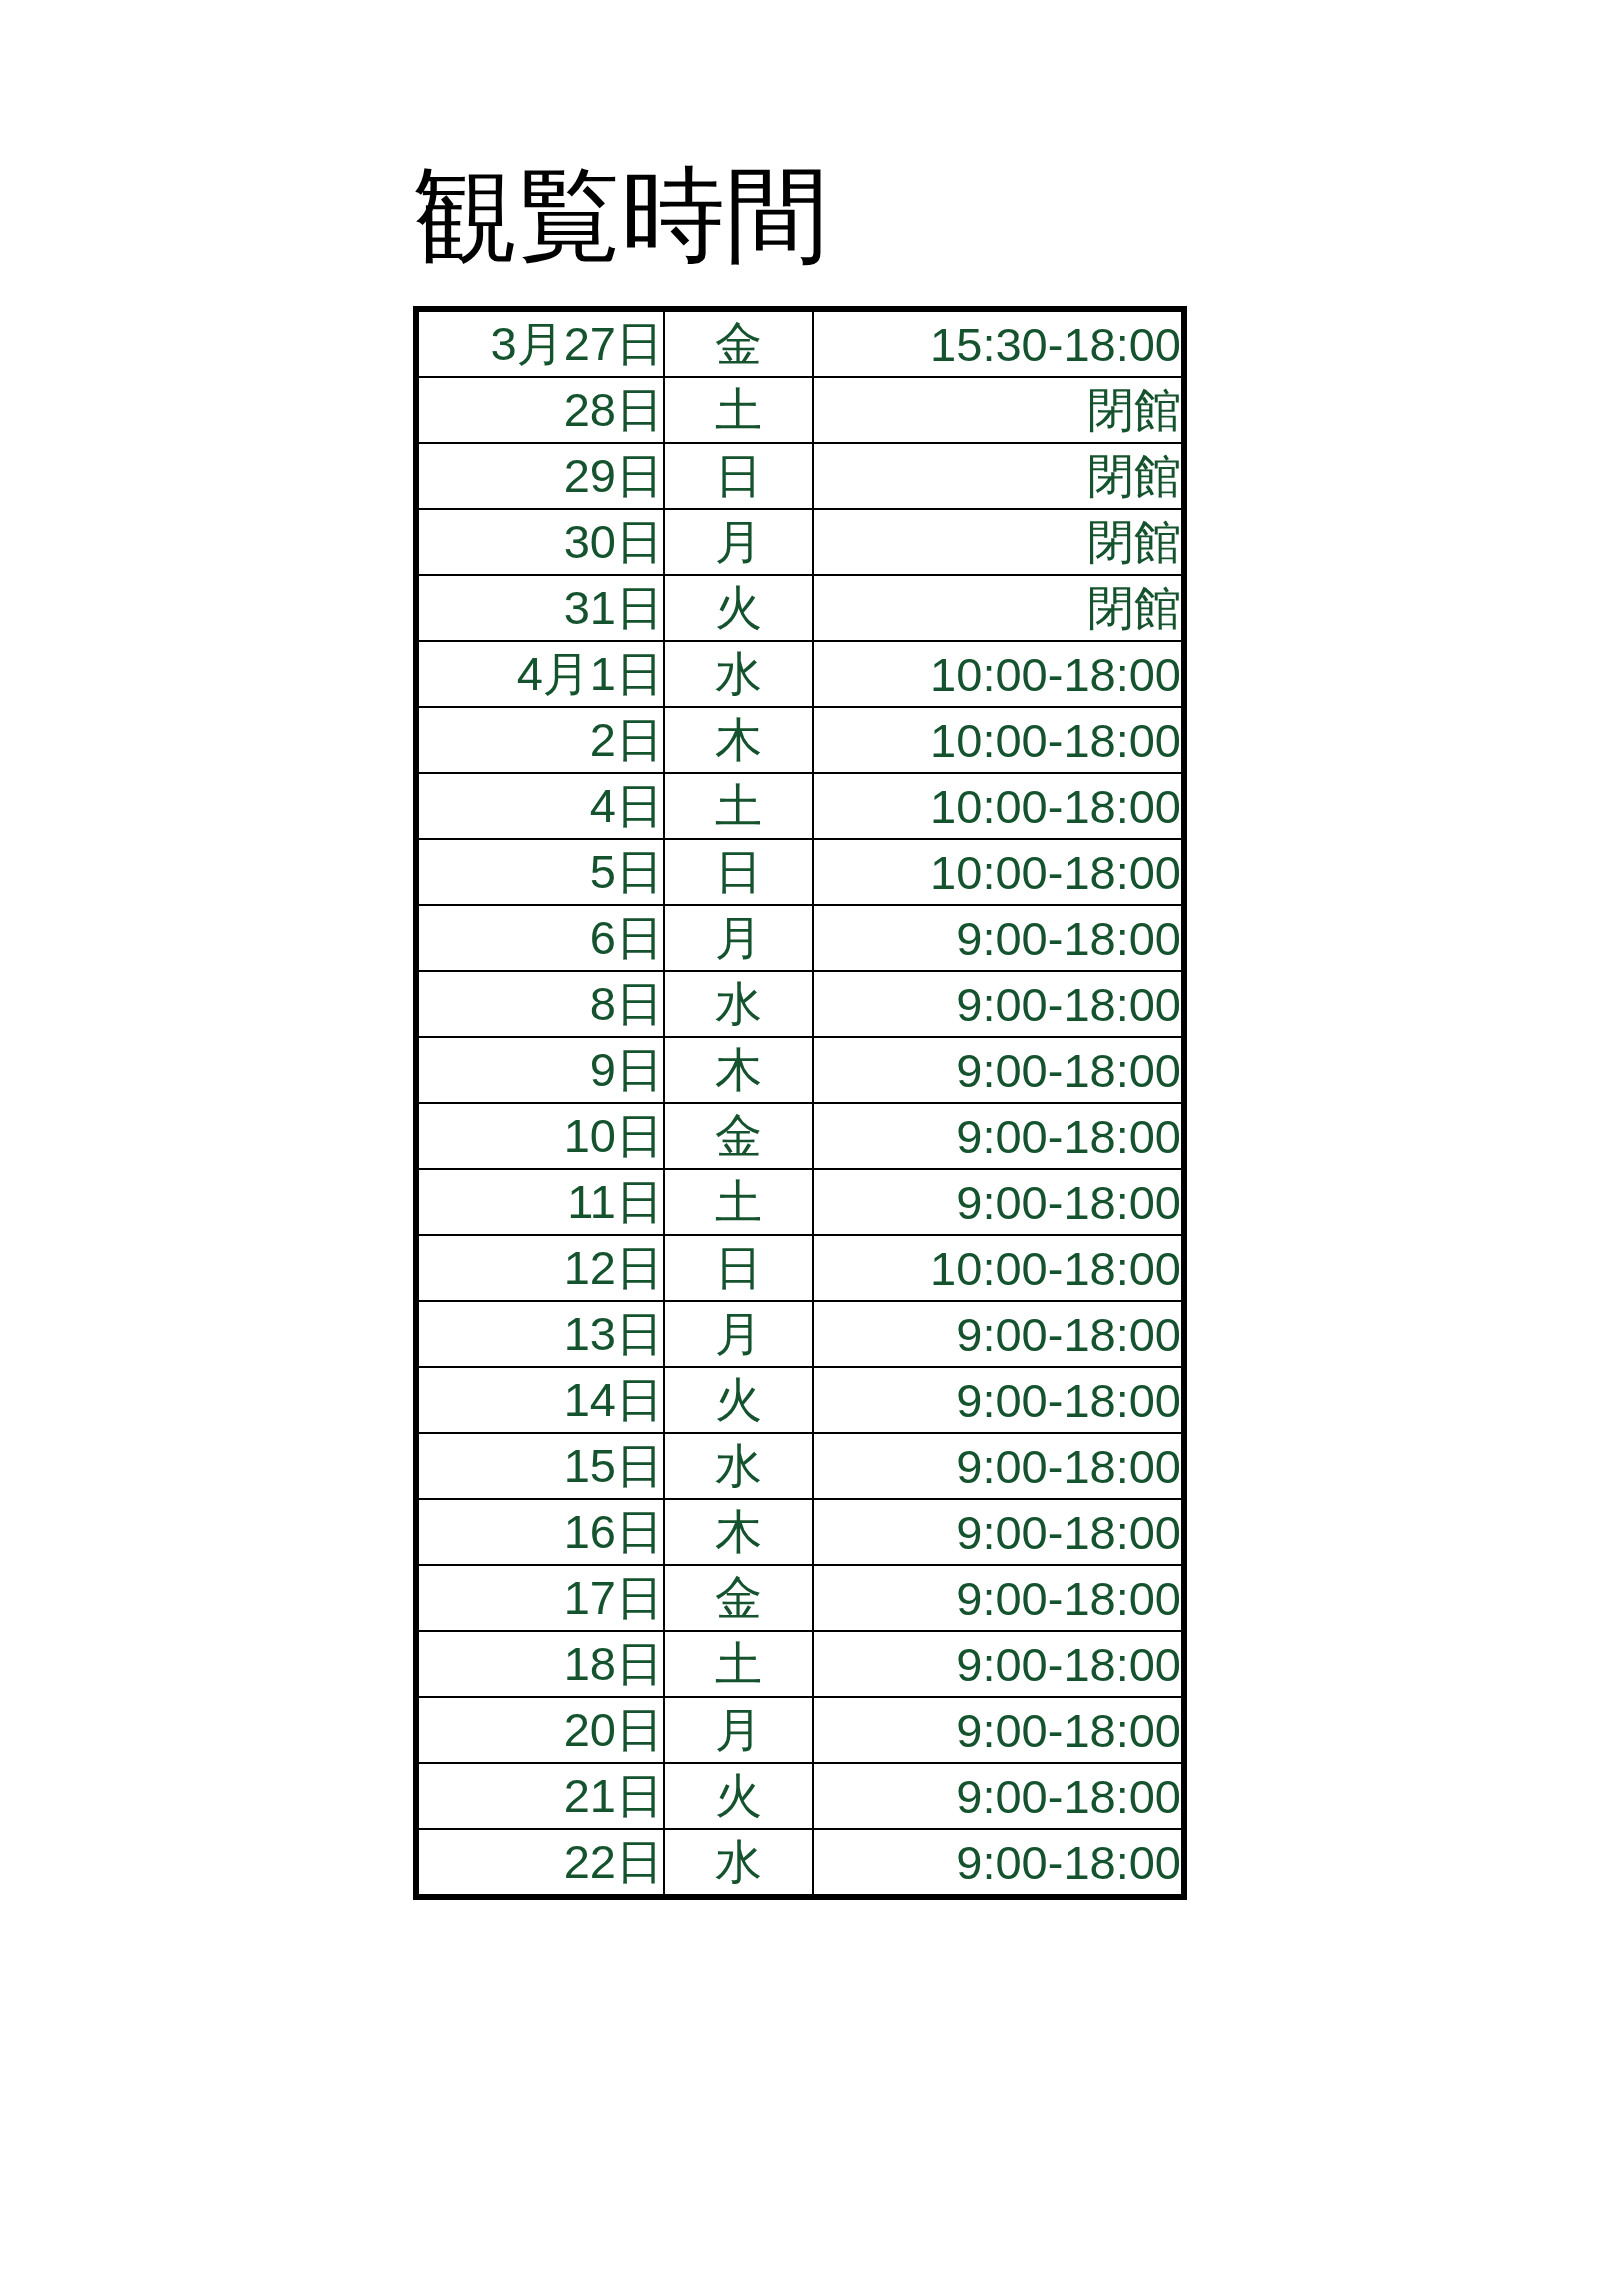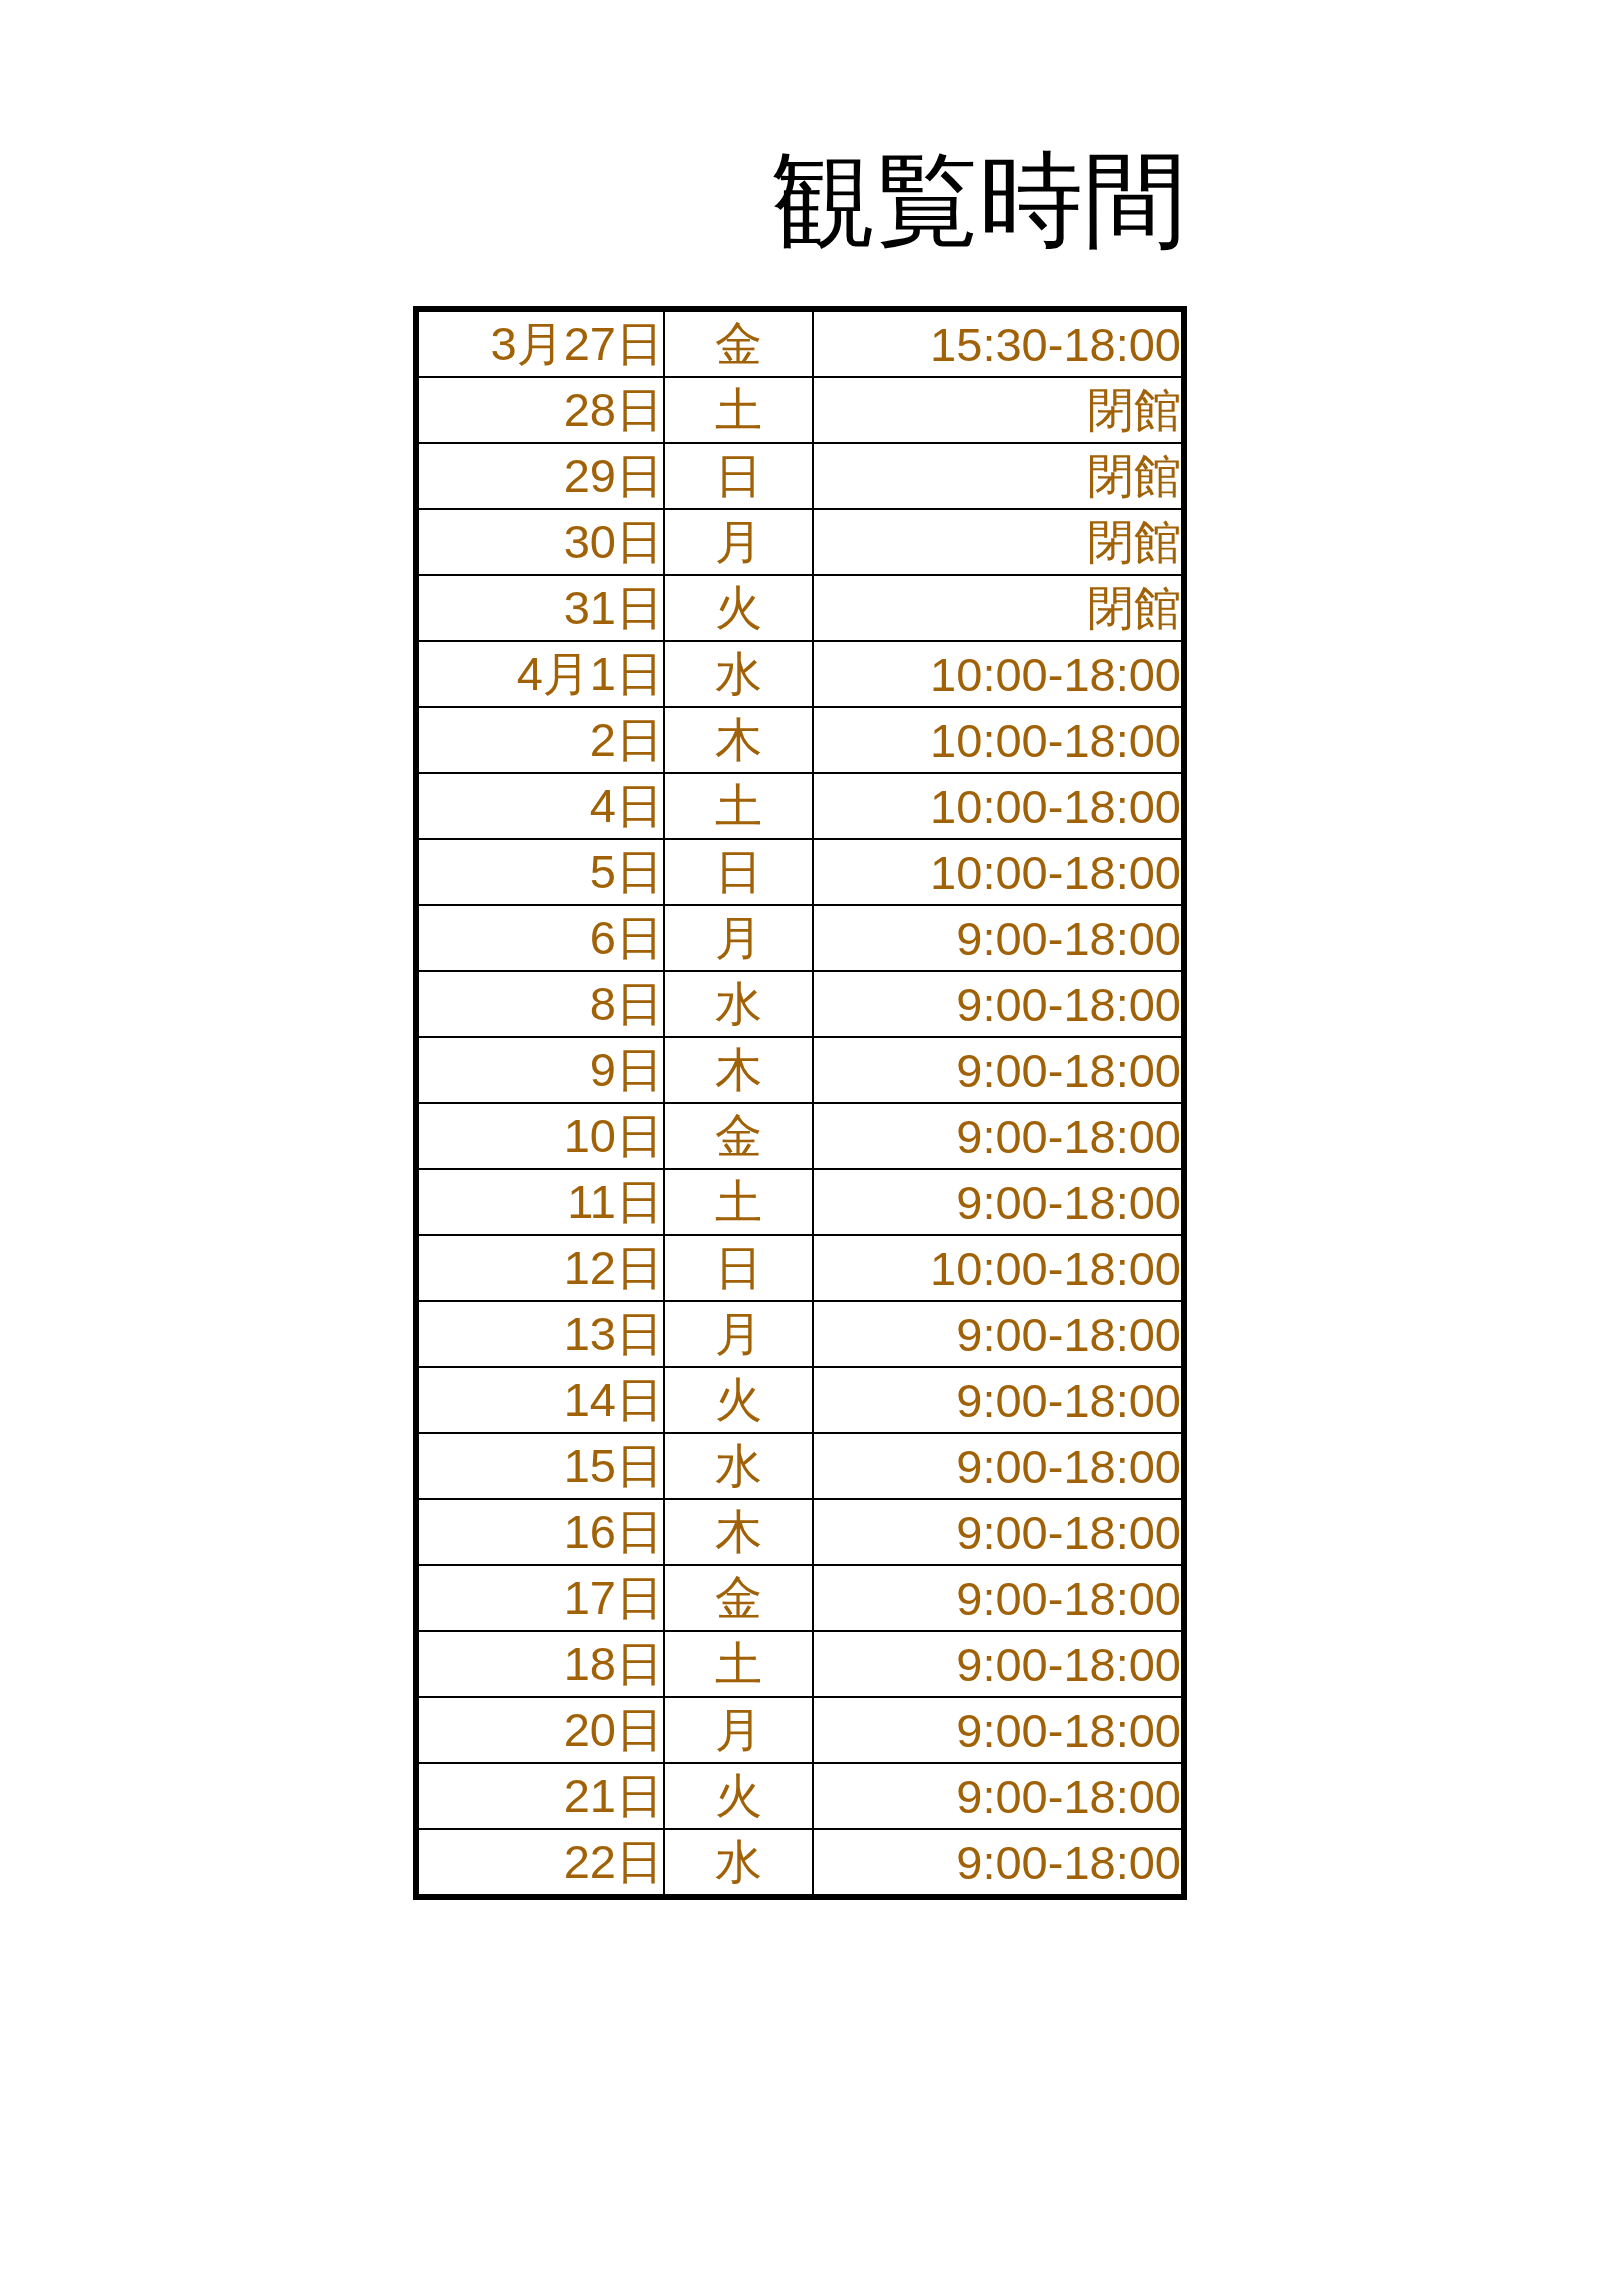--- a/index.html
+++ b/index.html
@@ -10,39 +10,39 @@
   .page {
     position: relative;
     width: 1621px;
     height: 2293px;
     background: #ffffff;
     overflow: hidden;
   }
   .title {
     position: absolute;
     left: 413px;
-    top: 132px;
+    top: 147px;
     width: 774px;
-    text-align: right;
+    text-align: left;
     font-family: "Liberation Serif", "DejaVu Serif", serif;
     font-size: 104px;
     line-height: 137px;
     color: #000000;
     white-space: nowrap;
   }
   table.schedule {
     position: absolute;
     left: 413px;
     top: 306px;
     width: 774px;
     border-collapse: collapse;
     table-layout: fixed;
     font-family: "Liberation Sans", "DejaVu Sans", sans-serif;
     font-size: 47px;
-    color: #a16207;
+    color: #14532d;
     border: 6.9px solid #000000;
   }
   table.schedule td {
     border: 2.9px solid #000000;
     height: 64px;
     padding: 0;
     white-space: nowrap;
     overflow: hidden;
     vertical-align: middle;
     background: #ffffff;

